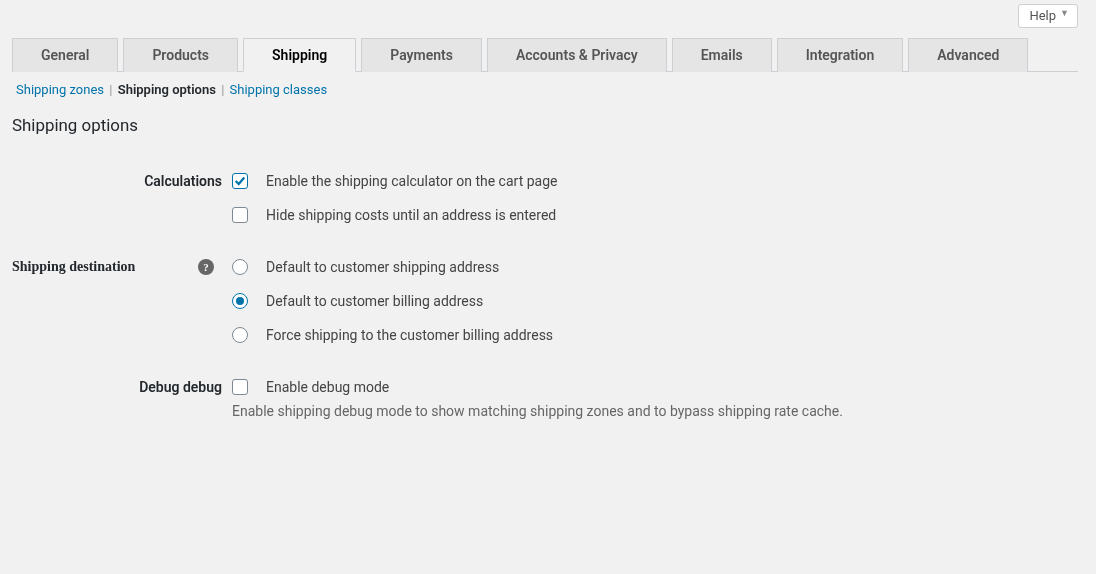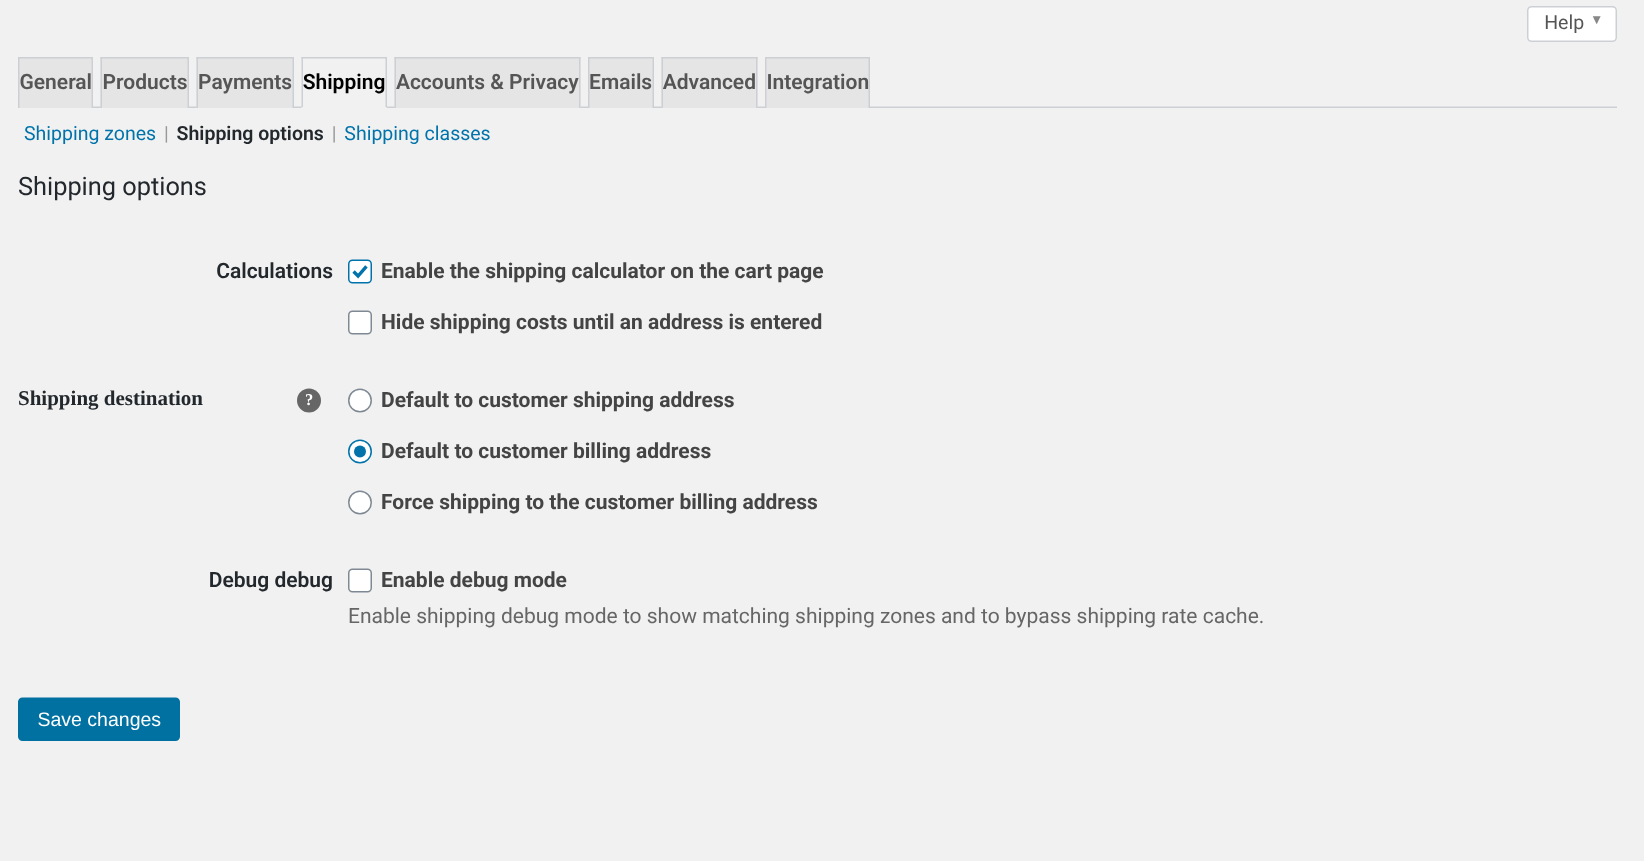--- a/index.html
+++ b/index.html
@@ -39,21 +39,21 @@
     border-bottom: 1px solid #ccd0d4;
     margin-bottom: 10px;
   }
   .nav-tab {
     background: #e5e5e5;
     border: 1px solid #ccd0d4;
     border-bottom: none;
     color: #555;
     font-size: 14px;
     font-weight: 600;
-    padding: 8px 0;
+    padding: 8px 28px;
     margin-right: 5px;
     margin-bottom: -1px;
     cursor: pointer;
   }
   .nav-tab.active {
     background: #f1f1f1;
     border-bottom: 1px solid #f1f1f1;
     color: #000;
   }
   .sub-nav {
@@ -112,23 +112,22 @@
     color: #fff;
     font-size: 11px;
     font-weight: 700;
     align-items: center;
     justify-content: center;
     margin-left: auto;
   }
   .option-row {
     display: flex;
     align-items: center;
-    gap: 6px;
+    gap: 18px;
     padding: 4px 0 14px 0;
-    font-weight: bold;
   }
   .option-row:last-child { padding-bottom: 0; }
   .option-label {
     font-size: 14px;
     color: #444;
   }
   .description {
     color: #666;
     font-size: 14px;
     margin-top: 2px;
@@ -204,26 +203,26 @@
   <div class="help-bar">
     <div class="help-btn">
       <span>Help</span>
       <span class="tri">▼</span>
     </div>
   </div>
 
   <div class="nav-tabs">
     <div class="nav-tab">General</div>
     <div class="nav-tab">Products</div>
+    <div class="nav-tab active">Shipping</div>
     <div class="nav-tab">Payments</div>
-    <div class="nav-tab active">Shipping</div>
     <div class="nav-tab">Accounts &amp; Privacy</div>
     <div class="nav-tab">Emails</div>
+    <div class="nav-tab">Integration</div>
     <div class="nav-tab">Advanced</div>
-    <div class="nav-tab">Integration</div>
   </div>
 
   <div class="sub-nav">
     <a>Shipping zones</a>
     <span class="sep">|</span>
     <span class="current">Shipping options</span>
     <span class="sep">|</span>
     <a>Shipping classes</a>
   </div>
 
@@ -288,14 +287,13 @@
             
           </span>
           <span class="option-label">Enable debug mode</span>
         </div>
         <div class="description">Enable shipping debug mode to show matching shipping zones and to bypass shipping rate cache.</div>
       </td>
     </tr>
   </tbody>
     </table>
 
-  <button class="save-btn">Save changes</button>
 </div>
 
 </body></html>

